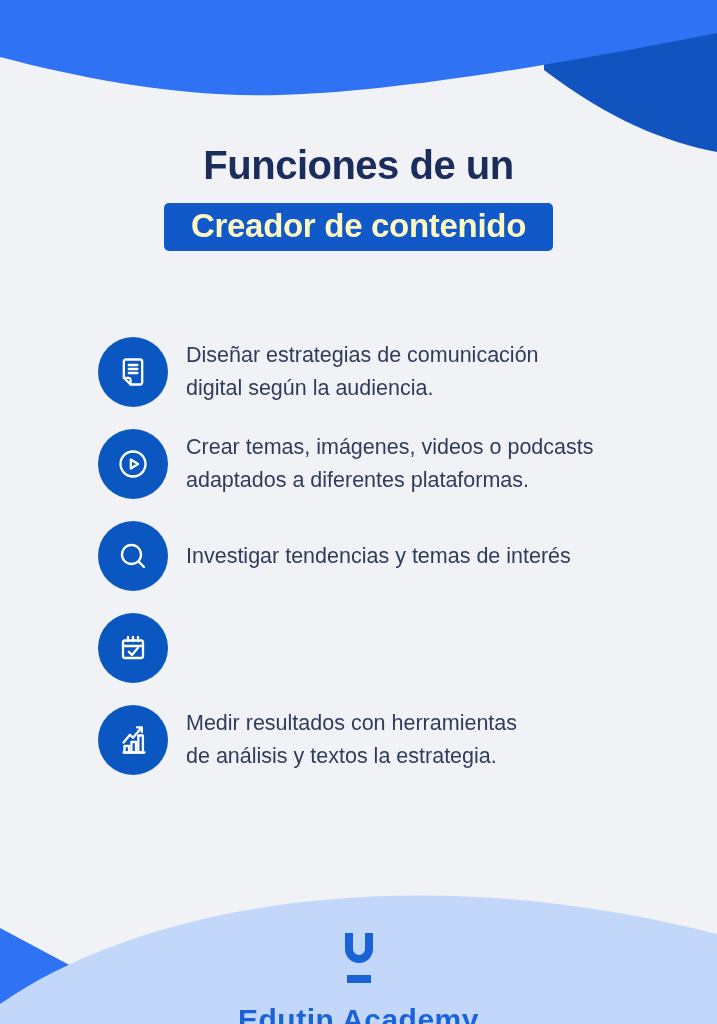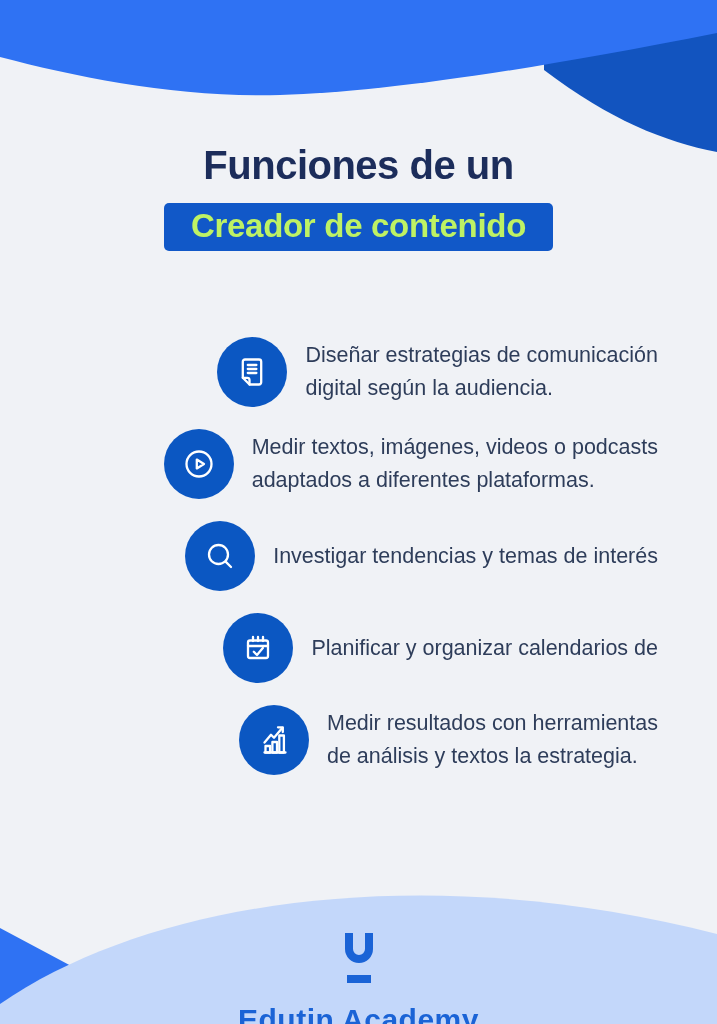--- a/index.html
+++ b/index.html
@@ -29,25 +29,25 @@
   .header h1{
     font-size:40px;line-height:48px;font-weight:800;
     color:var(--title-color,#1C2D5B);letter-spacing:-0.5px;
   }
   .badge{
     display:inline-block;margin-top:14px;
     background:var(--badge-bg,#1158C8);
     border-radius:5px;padding:6px 27px 8px 27px;
   }
   .badge span{
-    color:#bef264;font-size:33px;line-height:34px;font-weight:700;letter-spacing:-0.3px;
+    color:#fef9c3;font-size:33px;line-height:34px;font-weight:700;letter-spacing:-0.3px;
   }
   
   .list{position:absolute;top:337px;left:98px;width:560px;}
-  .item{display:flex;align-items:center;gap:18px;margin-bottom:22px;justify-content:flex-end;}
+  .item{display:flex;align-items:center;gap:18px;margin-bottom:22px;}
   .icon-circle{
     width:70px;height:70px;border-radius:50%;flex-shrink:0;
     background:var(--icon-circle-bg,#0B57C2);
     display:flex;align-items:center;justify-content:center;
   }
   .icon-circle svg{width:44px;height:44px;display:block;}
   .icon-circle svg *{
     stroke:#ffffff;fill:none;stroke-width:2.3;
     stroke-linecap:round;stroke-linejoin:round;
   }
@@ -102,21 +102,21 @@
     </div>
 
     <div class="item">
       <div class="icon-circle">
         <svg viewBox="0 0 44 44">
           <circle cx="22" cy="22" r="12.5"></circle>
           <path d="M19.8 17.6 L27 22 L19.8 26.4 Z"></path>
         </svg>
       </div>
       <div class="item-text">
-        <span class="line">Medir textos, imágenes, videos o podcasts</span>
+        <span class="line">Crear temas, imágenes, videos o podcasts</span>
         <span class="line">adaptados a diferentes plataformas.</span>
       </div>
     </div>
 
     <div class="item">
       <div class="icon-circle">
         <svg viewBox="0 0 44 44">
           <circle cx="20.5" cy="20.5" r="9.5"></circle>
           <path d="M27.6 27.6 L33 33"></path>
         </svg>
@@ -129,21 +129,20 @@
     <div class="item">
       <div class="icon-circle">
         <svg viewBox="0 0 44 44">
           <rect x="12" y="14.5" width="20" height="17.5" rx="2"></rect>
           <path d="M12 20 H32"></path>
           <path d="M17 11 v4 M22 11 v4 M27 11 v4"></path>
           <path d="M17.8 25.8 l3.2 3.2 l5.8 -7"></path>
         </svg>
       </div>
       <div class="item-text">
-        <span class="line">Planificar y organizar calendarios de</span>
       </div>
     </div>
 
     <div class="item">
       <div class="icon-circle">
         <svg viewBox="0 0 44 44">
           <path d="M12.5 34.5 H33.5"></path>
           <rect x="13.5" y="28" width="4.6" height="6.5"></rect>
           <rect x="20.4" y="24" width="4.6" height="10.5"></rect>
           <rect x="27.3" y="17.5" width="4.6" height="17"></rect>

